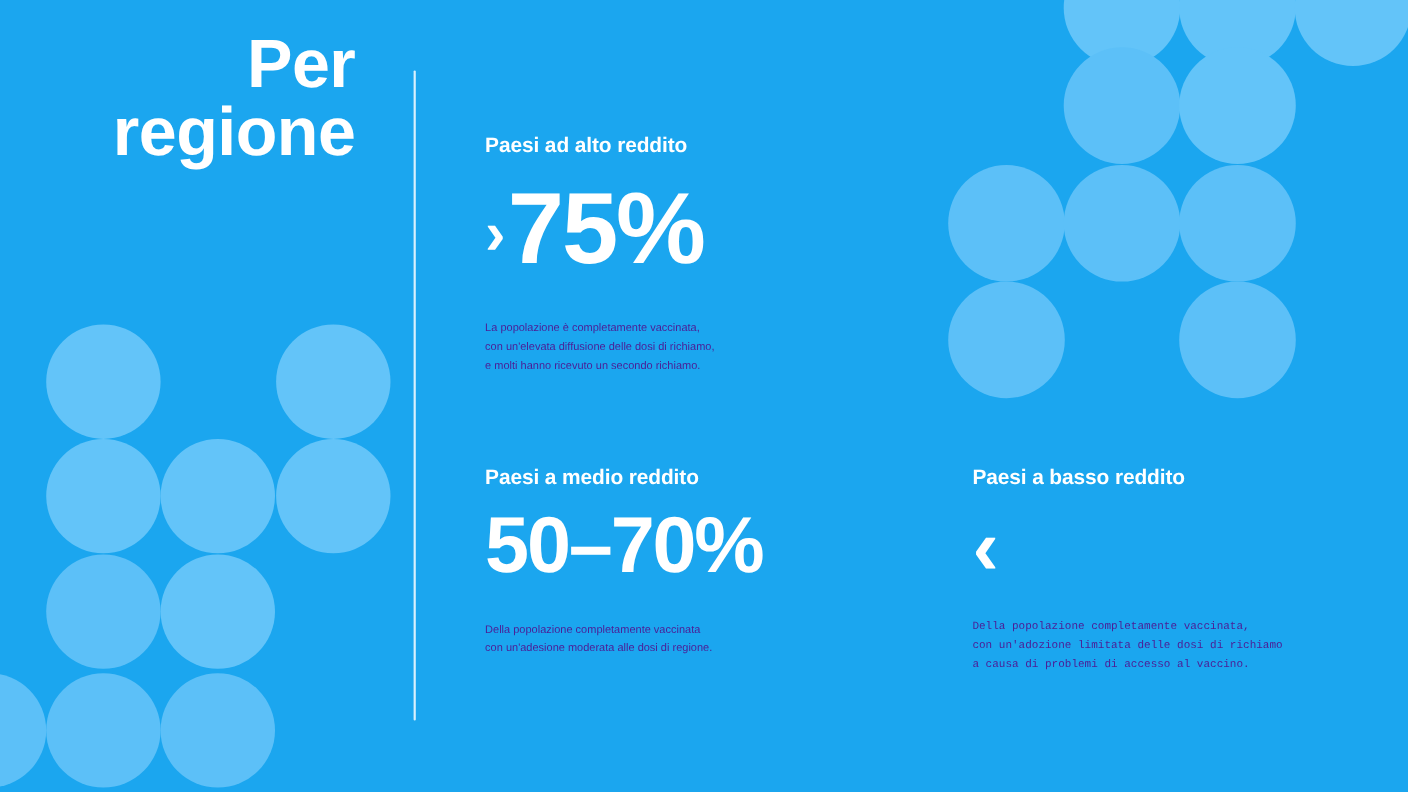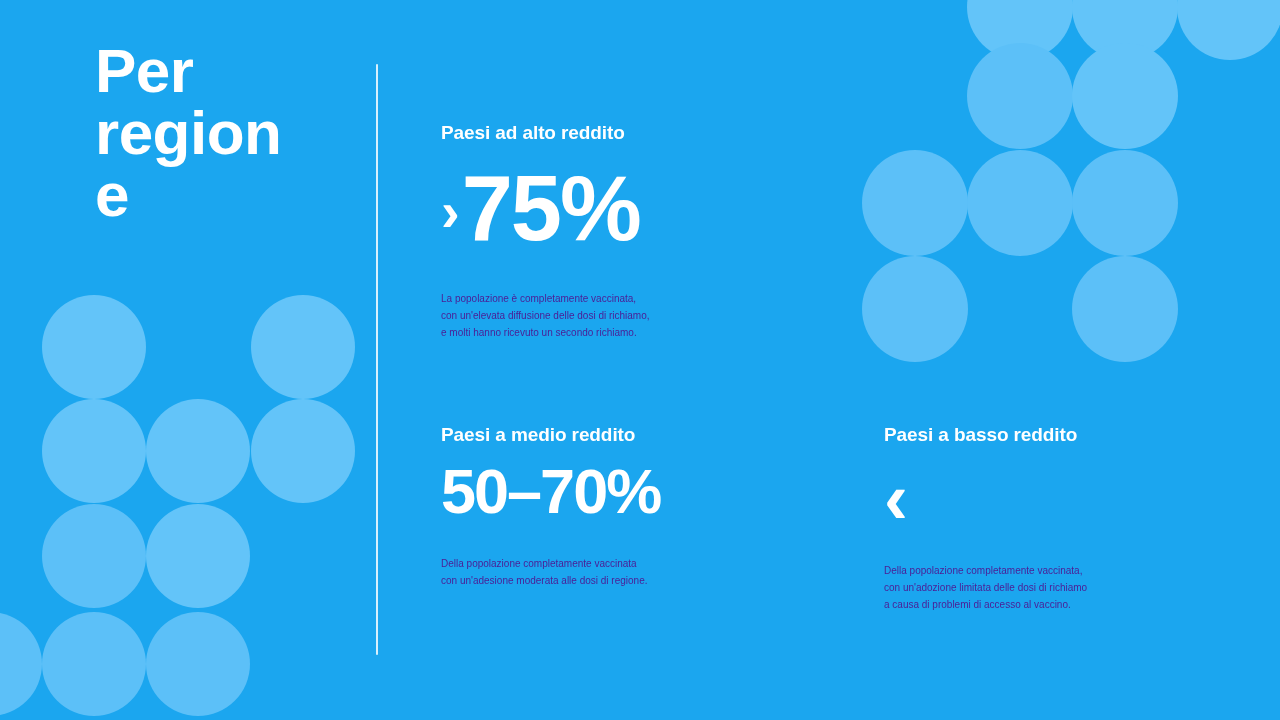--- a/index.html
+++ b/index.html
@@ -39,27 +39,28 @@
   }
 
   
   .title-block {
     position: absolute;
     left: 83px;
     top: 28px;
     width: 240px;
   }
   .slide-title {
-    margin: 12px;
+    margin: 0;
     color: #ffffff;
     font-size: 62px;
     line-height: 62px;
     font-weight: 700;
     letter-spacing: -0.5px;
     word-break: break-word;
+    text-align: right;
   }
 
   
   .divider {
     position: absolute;
     left: 376px;
     top: 64px;
     width: 2px;
     height: 591px;
     background: #d8f0fd;
@@ -121,21 +122,21 @@
     margin-top: 36px;
   }
 
   
   #stat-medium {
     left: 441px;
     top: 398px;
     width: 400px;
   }
   #stat-medium .stat-value {
-    font-size: 63px;
+    font-size: 72px;
     margin-top: 12px;
     letter-spacing: -2px;
   }
   #stat-medium .stat-desc {
     margin-top: 32px;
   }
 
   
   #stat-low {
     left: 884px;
@@ -148,20 +149,21 @@
     letter-spacing: -2px;
   }
   #stat-low .stat-compare {
     font-size: 72px;
     margin-right: 6px;
     position: relative;
     top: 2px;
   }
   #stat-low .stat-desc {
     margin-top: 30px;
+    font-family: Liberation Mono, monospace;
   }
 </style>
 </head>
 <body>
 
 <div id="slide">
 
   <div class="deco-layer">
     <div class="deco-circle lighter" style="left:967px; top:-46px; width:106px; height:106px;"></div>
     <div class="deco-circle lighter" style="left:1072px; top:-46px; width:106px; height:106px;"></div>

